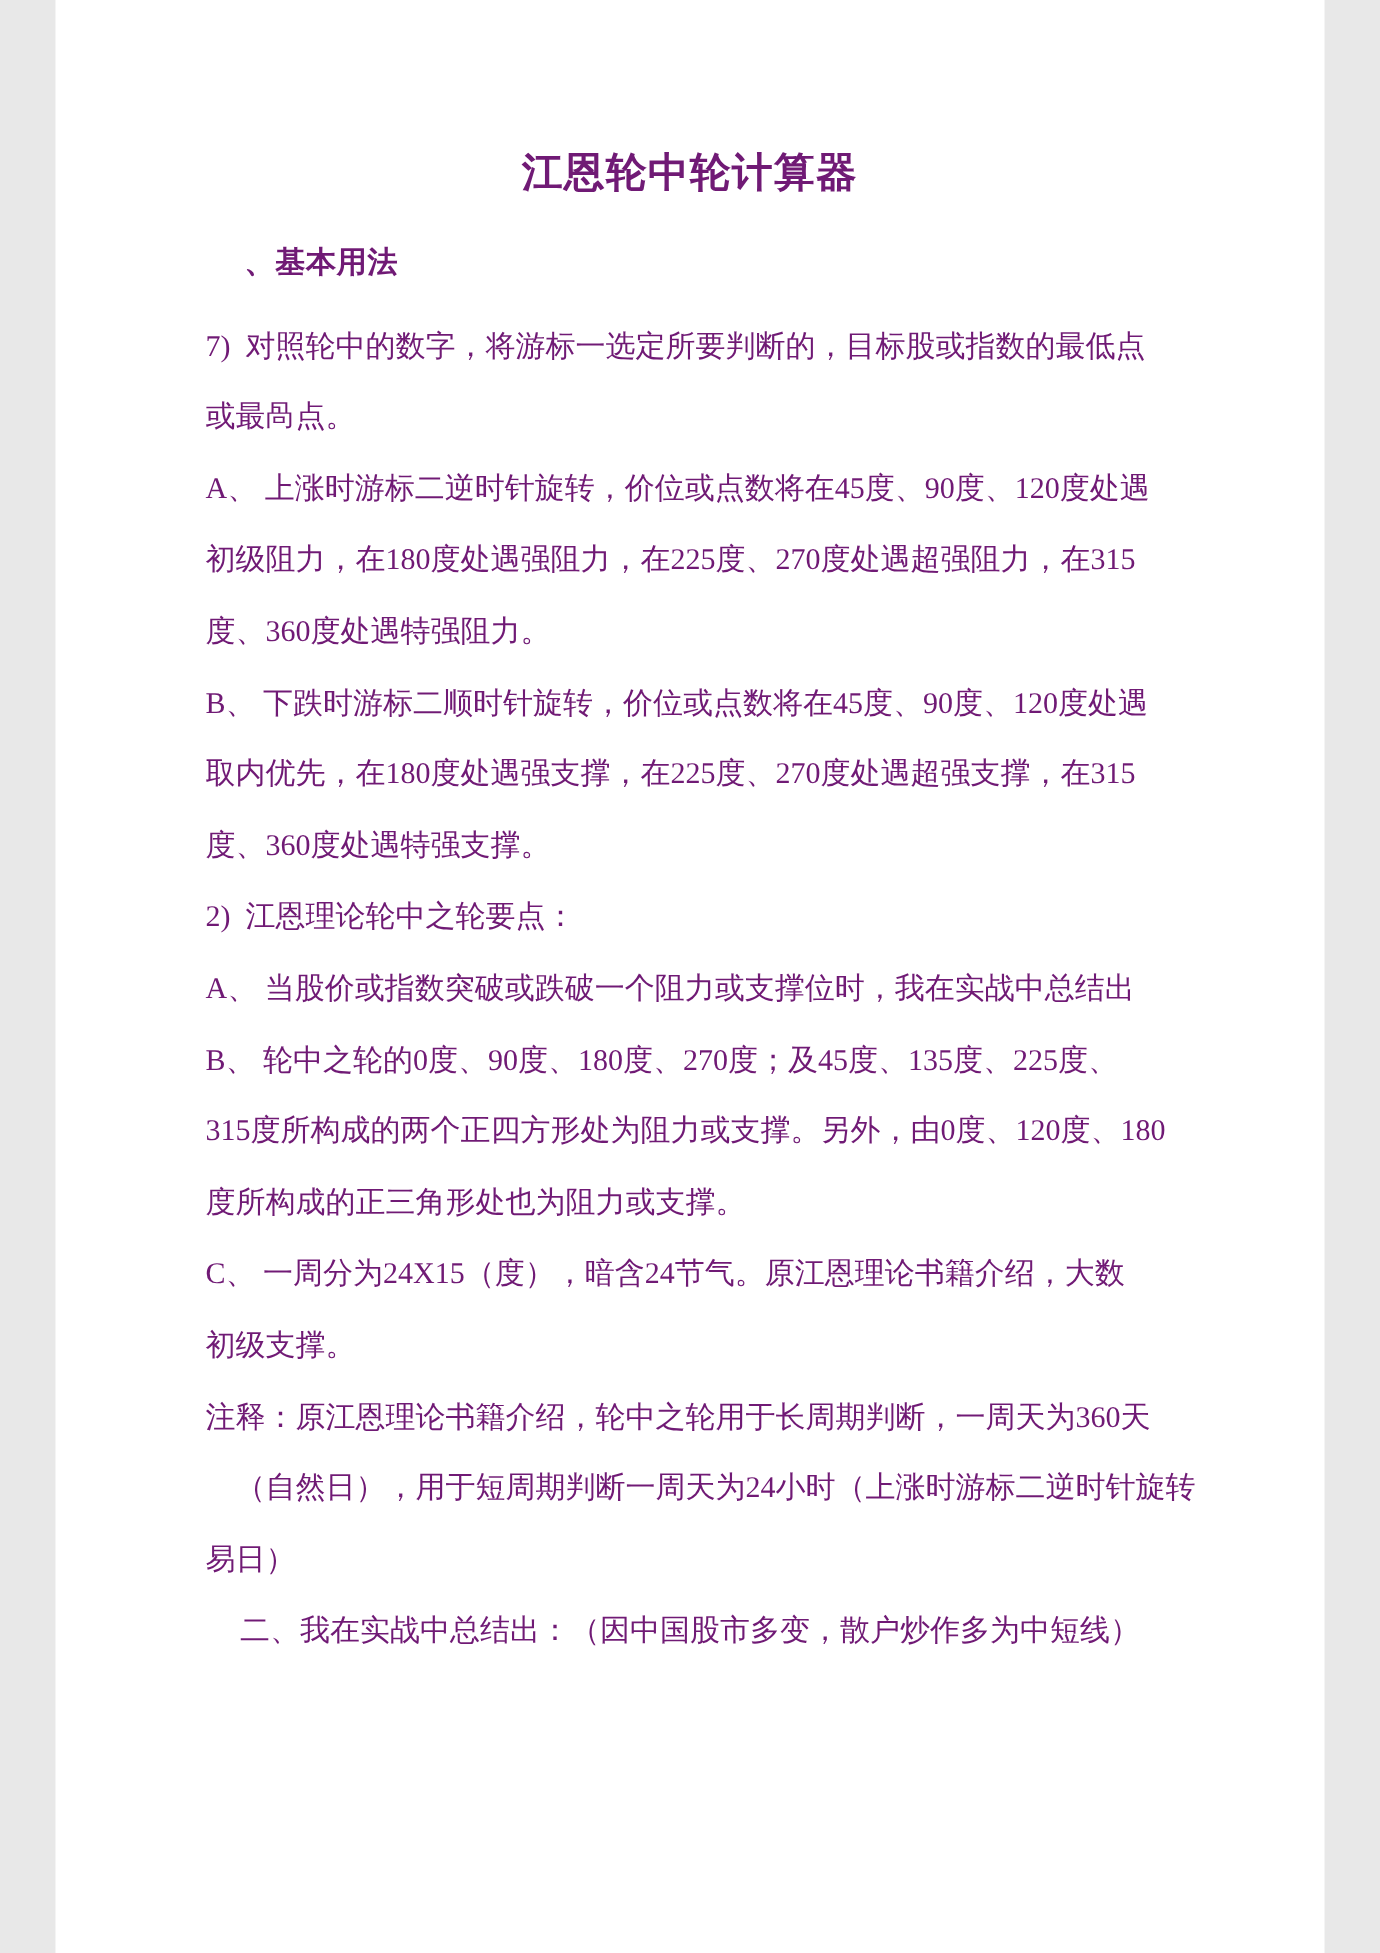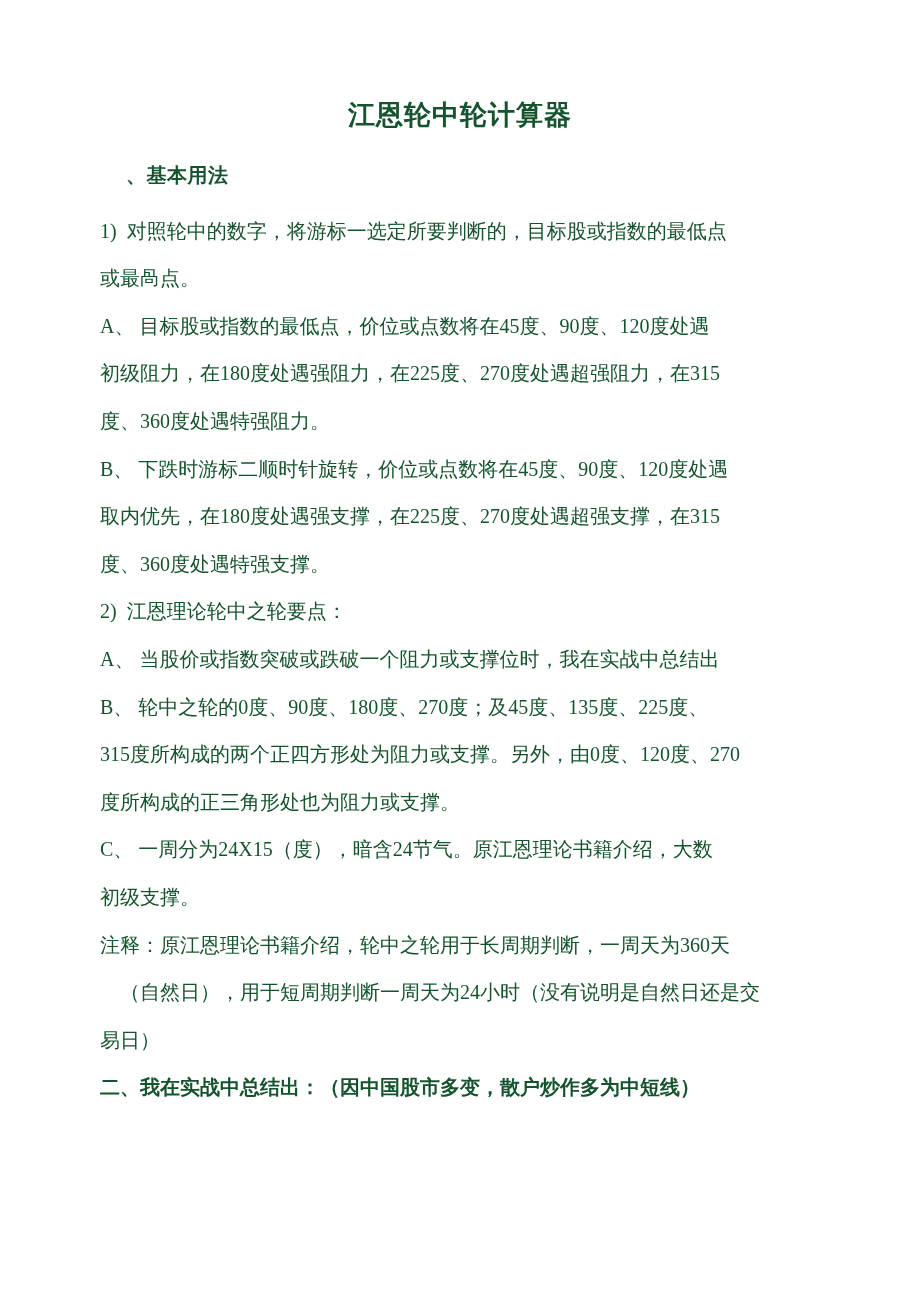--- a/index.html
+++ b/index.html
@@ -1,23 +1,23 @@
 <!DOCTYPE html>
 <html><head>
 <meta charset="utf-8">
 <style>
   * { margin: 0; padding: 0; box-sizing: border-box; }
   html, body { background: #e8e8e8; }
   .page {
     position: relative;
-    width: 920px;
+    width: 846px;
     height: 1302px;
     margin: 0 auto;
     background: #ffffff;
-    color: #14532d;
+    color: #701a75;
     font-family: "Liberation Serif", "DejaVu Serif", serif;
     overflow: hidden;
   }
   .doc-title {
     padding-top: 98px;
     text-align: center;
     font-size: 27px;
     font-weight: bold;
     line-height: 34px;
     letter-spacing: 1px;
@@ -31,49 +31,50 @@
     white-space: pre;
     font-weight: normal;
   }
   .line.heading {
     font-weight: bold;
     padding-left: 26px;
     margin-bottom: 8px;
     letter-spacing: 0.5px;
   }
   .line.bold {
-    font-weight: bold;
+    font-weight: normal;
+    text-align: center;
   }
   .line.indent {
     padding-left: 20px;
   }
 </style>
 </head>
 <body>
 
 <div class="page">
 
   <div class="doc-title">江恩轮中轮计算器</div>
 
   <div class="content">
     <div class="line heading">、基本用法</div>
-    <div class="line">1)  对照轮中的数字，将游标一选定所要判断的，目标股或指数的最低点</div>
+    <div class="line">7)  对照轮中的数字，将游标一选定所要判断的，目标股或指数的最低点</div>
     <div class="line">或最咼点。</div>
-    <div class="line">A、 目标股或指数的最低点，价位或点数将在45度、90度、120度处遇</div>
+    <div class="line">A、 上涨时游标二逆时针旋转，价位或点数将在45度、90度、120度处遇</div>
     <div class="line">初级阻力，在180度处遇强阻力，在225度、270度处遇超强阻力，在315</div>
     <div class="line">度、360度处遇特强阻力。</div>
     <div class="line">B、 下跌时游标二顺时针旋转，价位或点数将在45度、90度、120度处遇</div>
     <div class="line">取内优先，在180度处遇强支撑，在225度、270度处遇超强支撑，在315</div>
     <div class="line">度、360度处遇特强支撑。</div>
     <div class="line">2)  江恩理论轮中之轮要点：</div>
     <div class="line">A、 当股价或指数突破或跌破一个阻力或支撑位时，我在实战中总结出</div>
     <div class="line">B、 轮中之轮的0度、90度、180度、270度；及45度、135度、225度、</div>
-    <div class="line">315度所构成的两个正四方形处为阻力或支撑。另外，由0度、120度、270</div>
+    <div class="line">315度所构成的两个正四方形处为阻力或支撑。另外，由0度、120度、180</div>
     <div class="line">度所构成的正三角形处也为阻力或支撑。</div>
     <div class="line">C、 一周分为24X15（度），暗含24节气。原江恩理论书籍介绍，大数</div>
     <div class="line">初级支撑。</div>
     <div class="line">注释：原江恩理论书籍介绍，轮中之轮用于长周期判断，一周天为360天</div>
-    <div class="line indent">（自然日），用于短周期判断一周天为24小时（没有说明是自然日还是交</div>
+    <div class="line indent">（自然日），用于短周期判断一周天为24小时（上涨时游标二逆时针旋转</div>
     <div class="line">易日）</div>
     <div class="line bold">二、我在实战中总结出：（因中国股市多变，散户炒作多为中短线）</div>
   </div>
 
 </div>
 
 </body></html>

